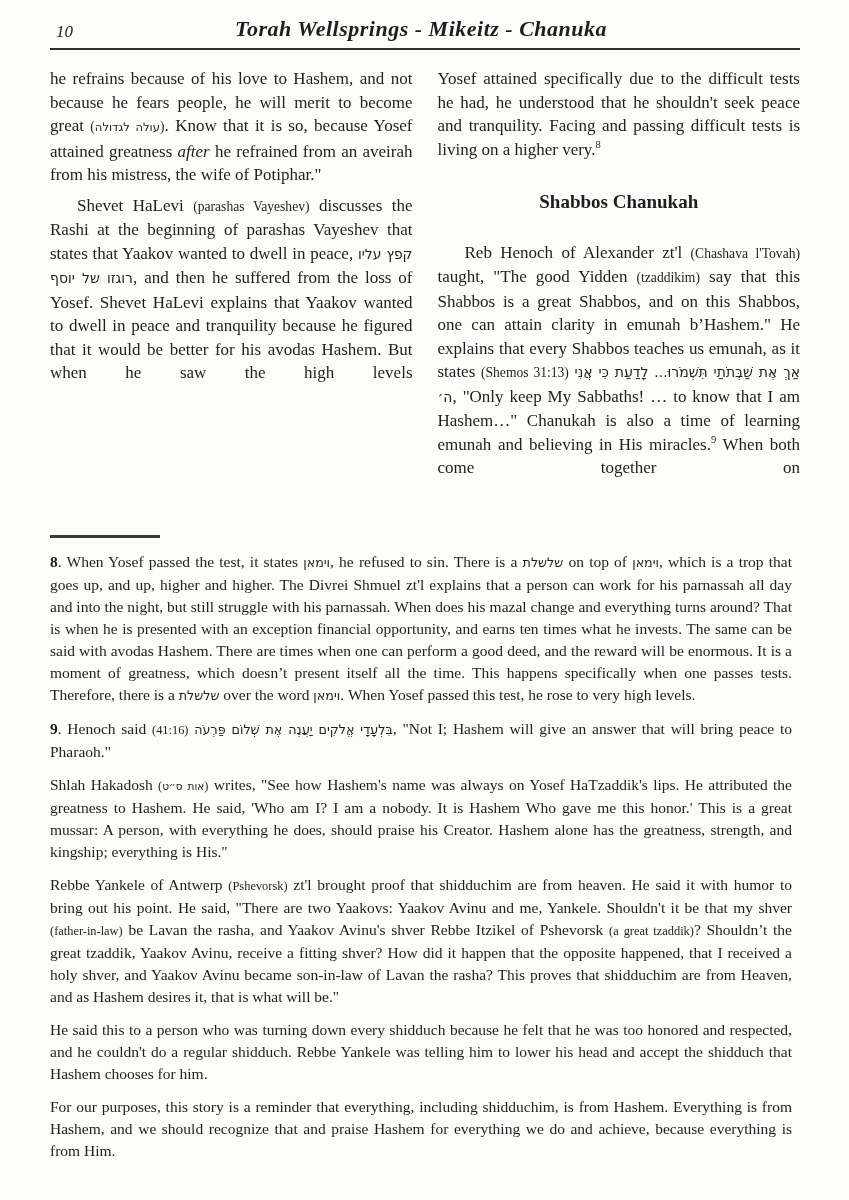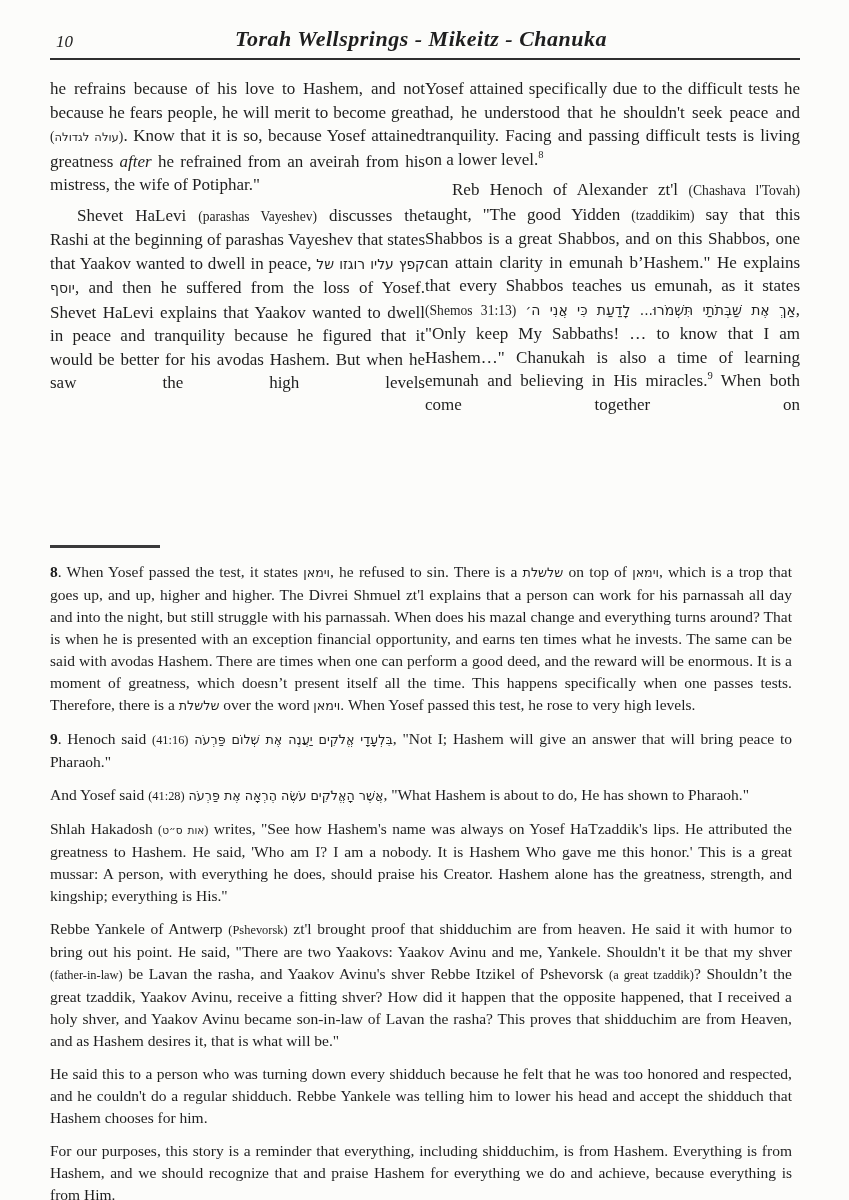--- a/index.html
+++ b/index.html
@@ -6,21 +6,21 @@
   body {
     width: 849px; height: 1200px;
     background: #fcfcfa;
     font-family: "Liberation Serif", "DejaVu Serif", serif;
     color: #1e1e1e;
     -webkit-font-smoothing: antialiased;
   }
   .page {
     box-sizing: border-box;
     width: 849px; height: 1200px;
-    padding: 24px 49px 0 50px;
+    padding: 14px 49px 0 50px;
     overflow: hidden;
   }
   .page-header {
     position: relative;
     height: 32px;
   }
   .page-number {
     position: absolute; left: 6px; top: 8px;
     font-style: italic;
     font-size: 17px;
@@ -33,20 +33,21 @@
     font-size: 22px;
     letter-spacing: 0.5px;
   }
   .header-rule {
     border: 0;
     border-top: 2px solid #2f2f2f;
     margin: 2px 0 0 0;
   }
   .columns {
     display: flex;
+    gap: 25px;
     margin-top: 17px;
     height: 468px;
     overflow: hidden;
   }
   .col {
     flex: 1 1 0;
     font-size: 17px;
     line-height: 23.5px;
     text-align: justify;
   }
@@ -103,30 +104,30 @@
     <span class="page-title">Torah Wellsprings - Mikeitz - Chanuka</span>
   </header>
   <hr class="header-rule">
 
   <main class="columns">
     <div class="col">
       <p><span>he refrains because of his love to Hashem, and not because he fears people, he will merit to become great </span><span class="sm">(</span><span class="he-sm">עולה לגדולה</span><span class="sm">)</span><span>. Know that it is so, because Yosef attained greatness </span><span class="it">after</span><span> he refrained from an aveirah from his mistress, the wife of Potiphar."</span></p>
       <p class="indent cont"><span>Shevet HaLevi </span><span class="sm">(parashas Vayeshev)</span><span> discusses the Rashi at the beginning of parashas Vayeshev that states that Yaakov wanted to dwell in peace, </span><span class="he">קפץ עליו רוגזו של יוסף</span><span>, and then he suffered from the loss of Yosef. Shevet HaLevi explains that Yaakov wanted to dwell in peace and tranquility because he figured that it would be better for his avodas Hashem. But when he saw the high levels</span></p>
     </div>
     <div class="col">
-      <p><span>Yosef attained specifically due to the difficult tests he had, he understood that he shouldn't seek peace and tranquility. Facing and passing difficult tests is living on a lower level.</span><span class="sup">8</span></p>
+      <p><span>Yosef attained specifically due to the difficult tests he had, he understood that he shouldn't seek peace and tranquility. Facing and passing difficult tests is living on a higher very.</span><span class="sup">8</span></p>
+      <h2 class="section-heading">Shabbos Chanukah</h2>
       <p class="indent cont"><span>Reb Henoch of Alexander zt'l </span><span class="sm">(Chashava l'Tovah)</span><span> taught, "The good Yidden </span><span class="sm">(tzaddikim)</span><span> say that this Shabbos is a great Shabbos, and on this Shabbos, one can attain clarity in emunah b’Hashem." He explains that every Shabbos teaches us emunah, as it states </span><span class="sm">(Shemos 31:13)</span><span> </span><span class="he">אַךְ אֶת שַׁבְּתֹתַי תִּשְׁמֹרוּ... לָדַעַת כִּי אֲנִי ה׳</span><span>, "Only keep My Sabbaths! … to know that I am Hashem…" Chanukah is also a time of learning emunah and believing in His miracles.</span><span class="sup">9</span><span> When both come together on</span></p>
     </div>
   </main>
 
   <hr class="footnote-rule">
 
   <section class="footnotes">
     <p><span class="b">8</span><span>. When Yosef passed the test, it states </span><span class="he">וימאן</span><span>, he refused to sin. There is a </span><span class="he">שלשלת</span><span> on top of </span><span class="he">וימאן</span><span>, which is a trop that goes up, and up, higher and higher. The Divrei Shmuel zt'l explains that a person can work for his parnassah all day and into the night, but still struggle with his parnassah. When does his mazal change and everything turns around? That is when he is presented with an exception financial opportunity, and earns ten times what he invests. The same can be said with avodas Hashem. There are times when one can perform a good deed, and the reward will be enormous. It is a moment of greatness, which doesn’t present itself all the time. This happens specifically when one passes tests. Therefore, there is a </span><span class="he">שלשלת</span><span> over the word </span><span class="he">וימאן</span><span>. When Yosef passed this test, he rose to very high levels.</span></p>
     <p><span class="b">9</span><span>. Henoch said </span><span class="sm">(41:16)</span><span> </span><span class="he">בִּלְעָדָי אֱלֹקִים יַעֲנֶה אֶת שְׁלוֹם פַּרְעֹה</span><span>, "Not I; Hashem will give an answer that will bring peace to Pharaoh."</span></p>
-    <p><span>And Yosef said </span><span class="sm">(41:28)</span><span> </span><span class="he">אֲשֶׁר הָאֱלֹקִים עֹשֶׂה הֶרְאָה אֶת פַּרְעֹה</span><span>, "What Hashem is about to do, He has shown to Pharaoh."</span></p>
     <p><span>Shlah Hakadosh </span><span class="sm">(</span><span class="he-sm">אות ס״ט</span><span class="sm">)</span><span> writes, "See how Hashem's name was always on Yosef HaTzaddik's lips. He attributed the greatness to Hashem. He said, 'Who am I? I am a nobody. It is Hashem Who gave me this honor.' This is a great mussar: A person, with everything he does, should praise his Creator. Hashem alone has the greatness, strength, and kingship; everything is His."</span></p>
     <p><span>Rebbe Yankele of Antwerp </span><span class="sm">(Pshevorsk)</span><span> zt'l brought proof that shidduchim are from heaven. He said it with humor to bring out his point. He said, "There are two Yaakovs: Yaakov Avinu and me, Yankele. Shouldn't it be that my shver </span><span class="sm">(father-in-law)</span><span> be Lavan the rasha, and Yaakov Avinu's shver Rebbe Itzikel of Pshevorsk </span><span class="sm">(a great tzaddik)</span><span>? Shouldn’t the great tzaddik, Yaakov Avinu, receive a fitting shver? How did it happen that the opposite happened, that I received a holy shver, and Yaakov Avinu became son-in-law of Lavan the rasha? This proves that shidduchim are from Heaven, and as Hashem desires it, that is what will be."</span></p>
     <p><span>He said this to a person who was turning down every shidduch because he felt that he was too honored and respected, and he couldn't do a regular shidduch. Rebbe Yankele was telling him to lower his head and accept the shidduch that Hashem chooses for him.</span></p>
     <p><span>For our purposes, this story is a reminder that everything, including shidduchim, is from Hashem. Everything is from Hashem, and we should recognize that and praise Hashem for everything we do and achieve, because everything is from Him.</span></p>
   </section>
 
 </div>
 
 </body></html>

